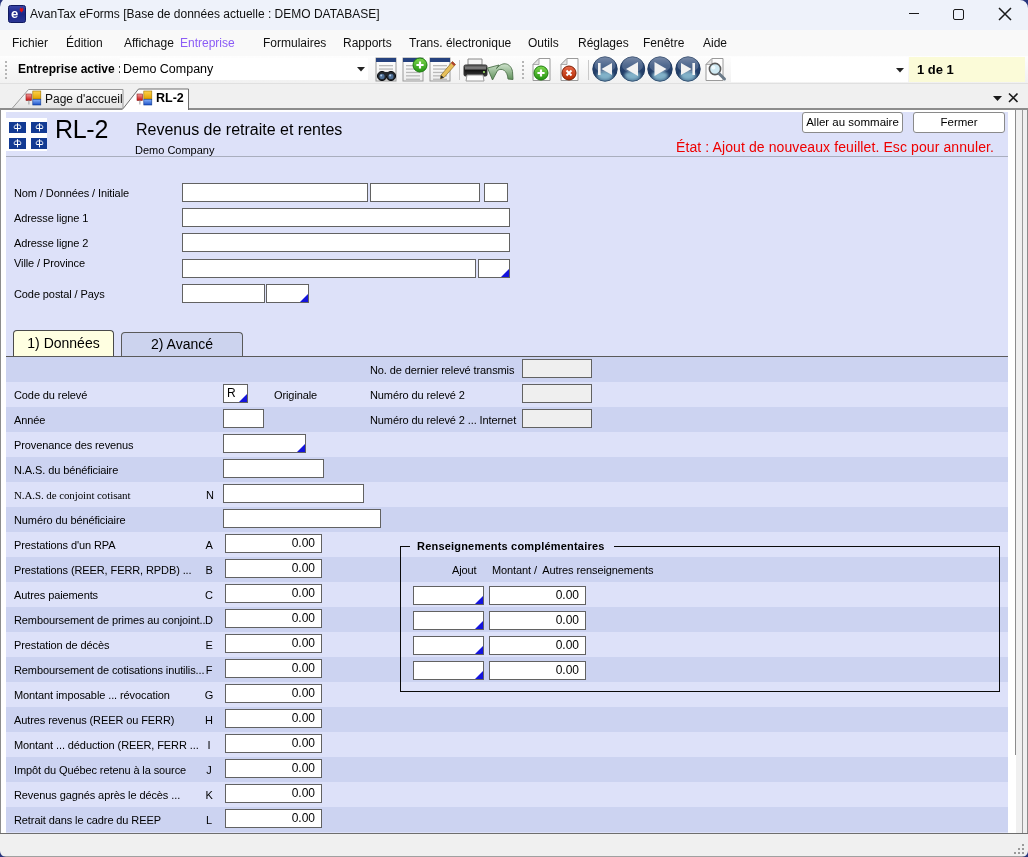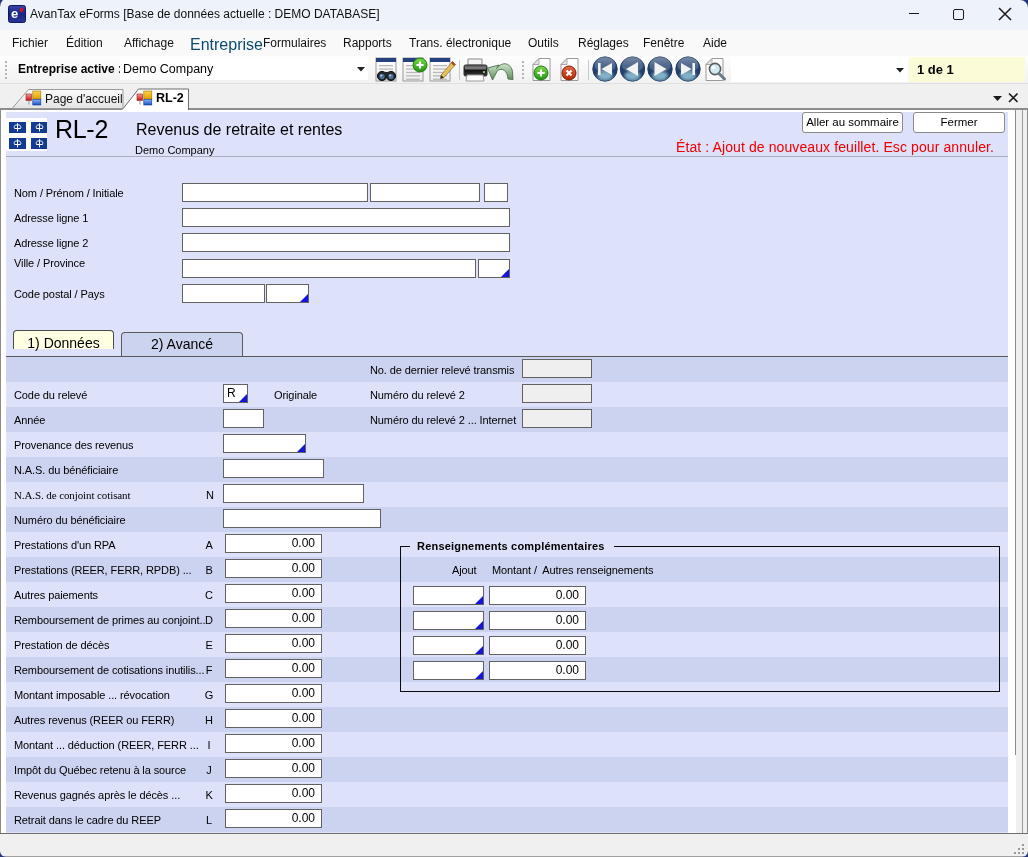--- a/index.html
+++ b/index.html
@@ -35,21 +35,21 @@
 <div class="ab" style="left:30px;top:7px;font-size:12px;color:#101010;">AvanTax eForms [Base de données actuelle : DEMO DATABASE]</div>
 <div class="ab" style="left:909px;top:13px;width:10px;height:1px;border-top:1.6px solid #1a1a1a;"></div>
 <div class="ab" style="left:953px;top:9px;width:9px;height:9px;border:1.4px solid #1a1a1a;border-radius:2px;"></div>
 <svg class="ab" style="left:998px;top:7px;" width="14" height="14">
     <path d="M1,1 L13,13 M13,1 L1,13" stroke="#1a1a1a" stroke-width="1.5"></path>
   </svg>
 <div class="ab" style="left:0;top:30px;width:1028px;height:26px;background:#f9f9f9;"></div>
 <div class="ab" style="left:12px;top:36px;font-size:12px;color:#101010;">Fichier</div>
 <div class="ab" style="left:66px;top:36px;font-size:12px;color:#101010;">Édition</div>
 <div class="ab" style="left:124px;top:36px;font-size:12px;color:#101010;">Affichage</div>
-<div class="ab" style="left:190px;top:36px;font-size:16px;color:#0c4a6e;">Entreprise</div>
+<div class="ab" style="left:180px;top:36px;font-size:12px;color:#8b5cf6;">Entreprise</div>
 <div class="ab" style="left:263px;top:36px;font-size:12px;color:#101010;">Formulaires</div>
 <div class="ab" style="left:343px;top:36px;font-size:12px;color:#101010;text-align:center;">Rapports</div>
 <div class="ab" style="left:409px;top:36px;font-size:12px;color:#101010;">Trans. électronique</div>
 <div class="ab" style="left:528px;top:36px;font-size:12px;color:#101010;">Outils</div>
 <div class="ab" style="left:578px;top:36px;font-size:12px;color:#101010;">Réglages</div>
 <div class="ab" style="left:643px;top:36px;font-size:12px;color:#101010;">Fenêtre</div>
 <div class="ab" style="left:703px;top:36px;font-size:12px;color:#101010;">Aide</div>
 <div class="ab" style="left:0;top:56px;width:1028px;height:28px;background:linear-gradient(#fefefe,#f1f1f1);border-bottom:1px solid #e0e0e0;box-sizing:border-box;"></div>
 <div class="ab" style="left:18px;top:62px;font-size:12px;font-weight:bold;color:#000;">Entreprise active :</div>
 <div class="ab" style="left:120px;top:58px;width:248px;height:22px;background:#fff;"></div>
@@ -259,40 +259,40 @@
       </g>
 </g>
   </svg>
 <div class="ab" style="left:55px;top:115px;font-size:25px;color:#000;letter-spacing:-0.3px;">RL-2</div>
 <div class="ab" style="left:136px;top:121px;font-size:16px;color:#000;">Revenus de retraite et rentes</div>
 <div class="ab" style="left:135px;top:144px;font-size:11px;color:#000;">Demo Company</div>
 <div class="ab" style="left:802px;top:112px;width:101px;height:21px;background:#fff;border:1px solid #8a8a8a;border-radius:3px;box-sizing:border-box;font-size:11.5px;text-align:center;line-height:19px;">Aller au sommaire</div>
 <div class="ab" style="left:913px;top:112px;width:92px;height:21px;background:#fff;border:1px solid #8a8a8a;border-radius:3px;box-sizing:border-box;font-size:11.5px;text-align:center;line-height:19px;">Fermer</div>
 <div class="ab" style="left:676px;top:139px;width:318px;font-size:14px;letter-spacing:0.1px;color:#ee0000;white-space:nowrap;">État : Ajout de nouveaux feuillet. Esc pour annuler.</div>
 <div class="ab" style="left:6px;top:156px;width:1002px;height:1px;background:#a9aebe;"></div>
-<div class="lbl" style="left:14px;top:187px;">Nom / Prénom / Initiale</div>
+<div class="lbl" style="left:14px;top:187px;">Nom / Données / Initiale</div>
 <div class="inp" style="left:182px;top:183px;width:186px;"></div>
 <div class="inp" style="left:370px;top:183px;width:110px;"></div>
 <div class="inp" style="left:484px;top:183px;width:24px;"></div>
 <div class="lbl" style="left:14px;top:212px;">Adresse ligne 1</div>
 <div class="inp" style="left:182px;top:208px;width:328px;"></div>
 <div class="lbl" style="left:14px;top:237px;">Adresse ligne 2</div>
 <div class="inp" style="left:182px;top:233px;width:328px;"></div>
 <div class="lbl" style="left:14px;top:257px;">Ville / Province</div>
 <div class="inp" style="left:182px;top:259px;width:294px;"></div>
 <div class="inp" style="left:478px;top:259px;width:32px;">
     <div class="tri"></div>
   </div>
 <div class="lbl" style="left:14px;top:288px;">Code postal / Pays</div>
 <div class="inp" style="left:182px;top:284px;width:83px;"></div>
 <div class="inp" style="left:266px;top:284px;width:43px;">
     <div class="tri"></div>
   </div>
 <div class="ab" style="left:121px;top:332px;width:122px;height:24px;background:#ccd3ee;border:1px solid #5a5a5a;border-bottom:none;border-radius:4px 4px 0 0;box-sizing:border-box;font-size:14px;text-align:center;line-height:23px;">2) Avancé</div>
-<div class="ab" style="left:13px;top:330px;width:101px;height:19px;background:#ffffe1;border:1px solid #4a4a4a;border-bottom:none;border-radius:4px 4px 0 0;box-sizing:border-box;font-size:14px;text-align:center;line-height:24px;">1) Données</div>
+<div class="ab" style="left:13px;top:330px;width:101px;height:27px;background:#ffffe1;border:1px solid #4a4a4a;border-bottom:none;border-radius:4px 4px 0 0;box-sizing:border-box;font-size:14px;text-align:center;line-height:24px;">1) Données</div>
 <div class="ab" style="left:6px;top:356px;width:1002px;height:1px;background:#5a5a5a;"></div>
 <div class="ab" style="left:6px;top:357px;width:1002px;height:475px;background:repeating-linear-gradient(180deg,#ccd3f1 0px,#ccd3f1 25px,#dde1f9 25px,#dde1f9 50px);"></div>
 <div class="lbl" style="left:370px;top:364px;">No. de dernier relevé transmis</div>
 <div class="inpd" style="left:522px;top:359px;width:70px;"></div>
 <div class="lbl" style="left:370px;top:389px;">Numéro du relevé 2</div>
 <div class="inpd" style="left:522px;top:384px;width:70px;"></div>
 <div class="lbl" style="left:370px;top:414px;">Numéro du relevé 2 ... Internet</div>
 <div class="inpd" style="left:522px;top:409px;width:70px;"></div>
 <div class="lbl" style="left:14px;top:389px;">Code du relevé</div>
 <div class="inp" style="left:223px;top:384px;width:25px;">

